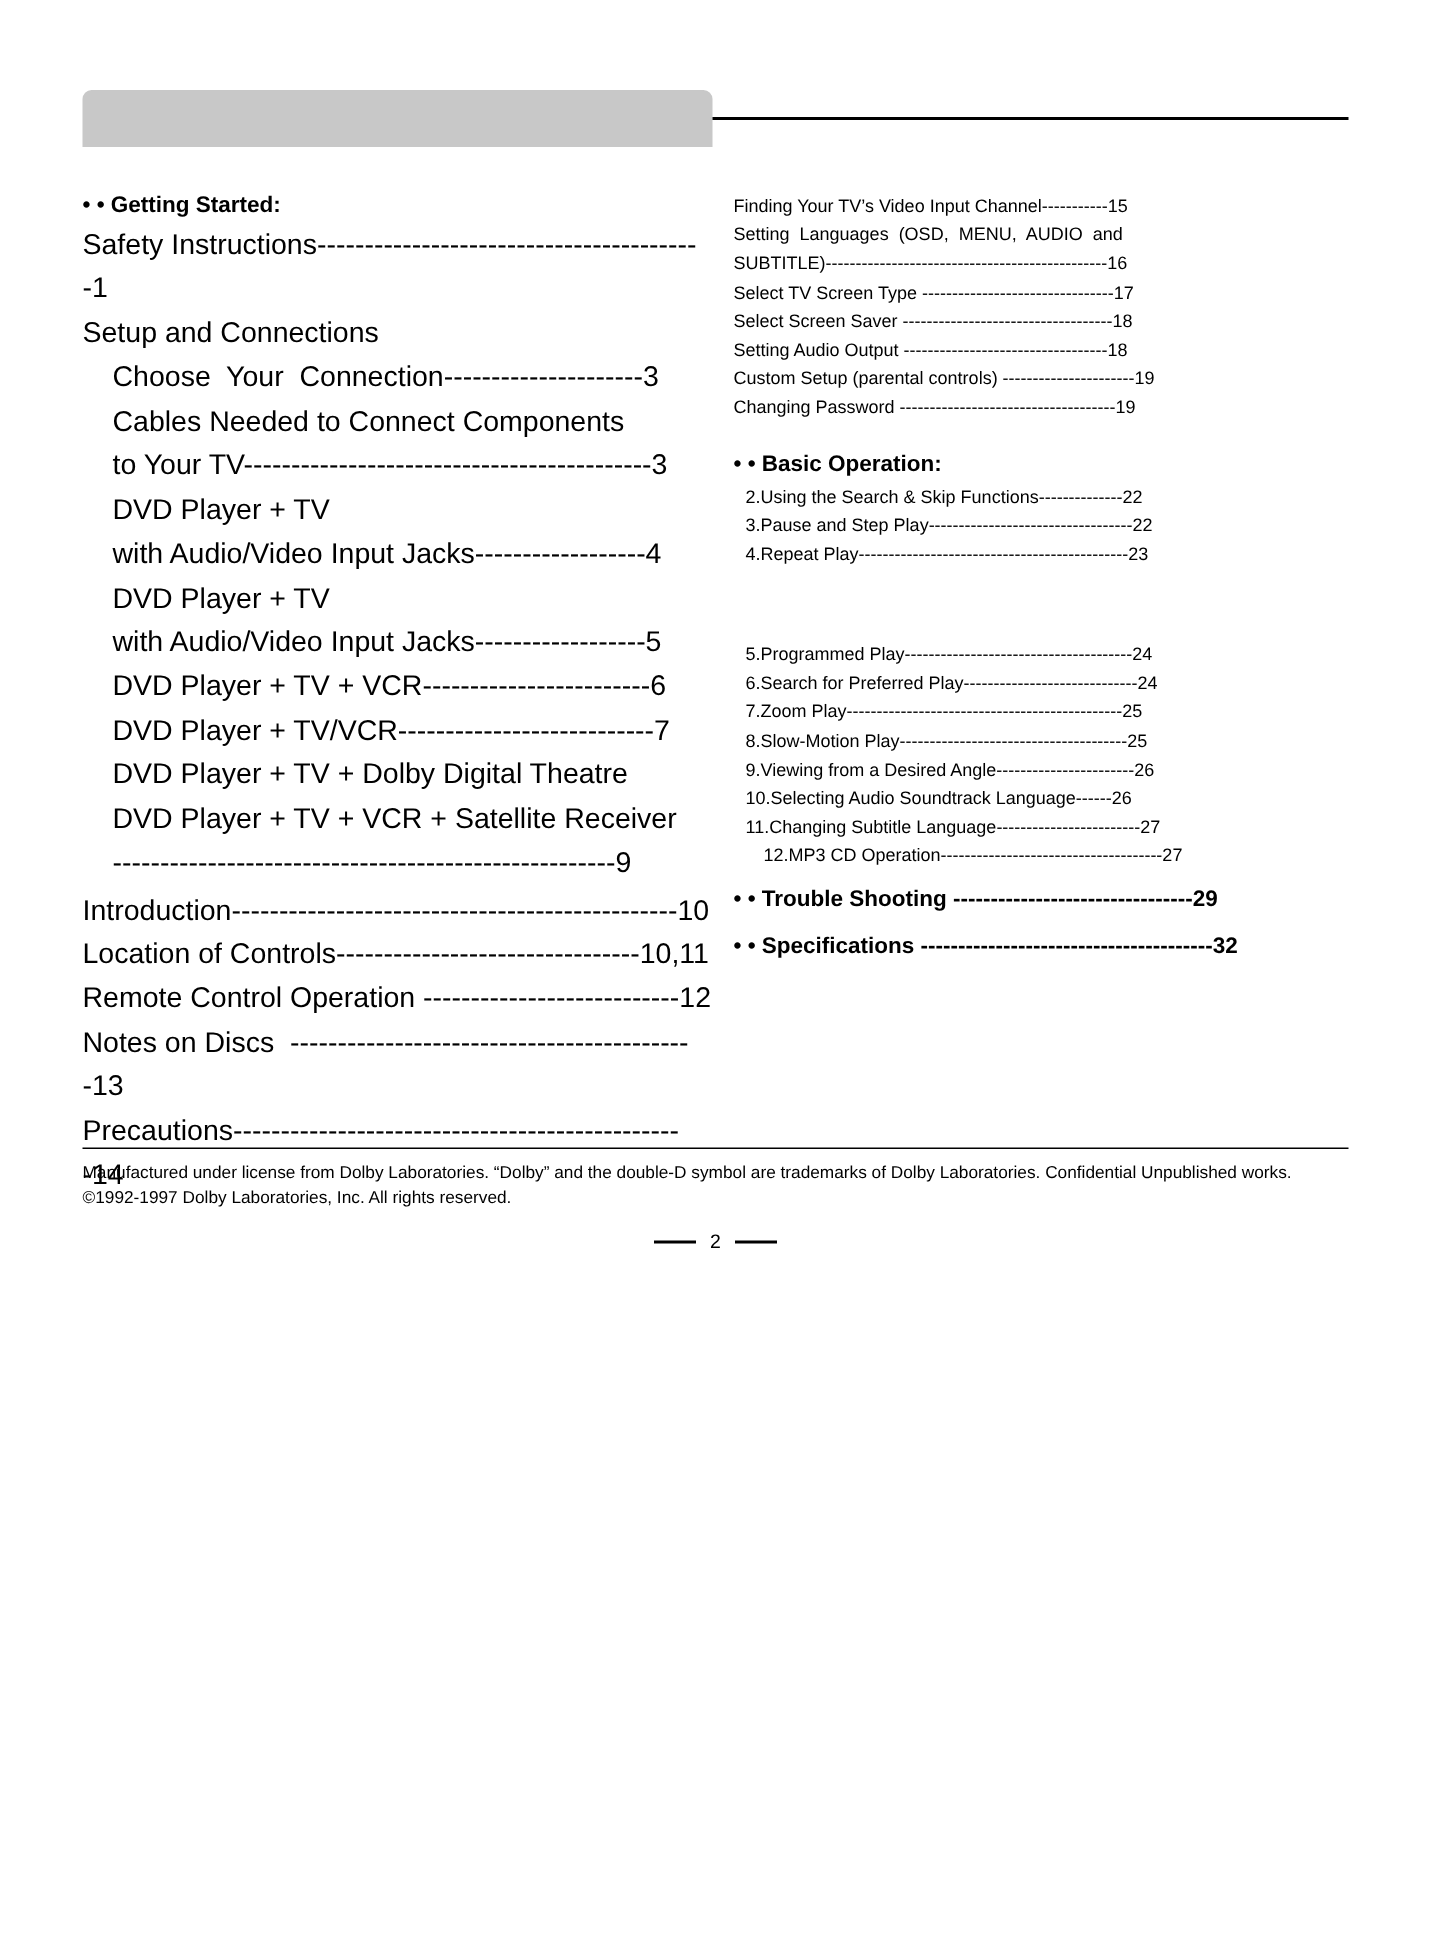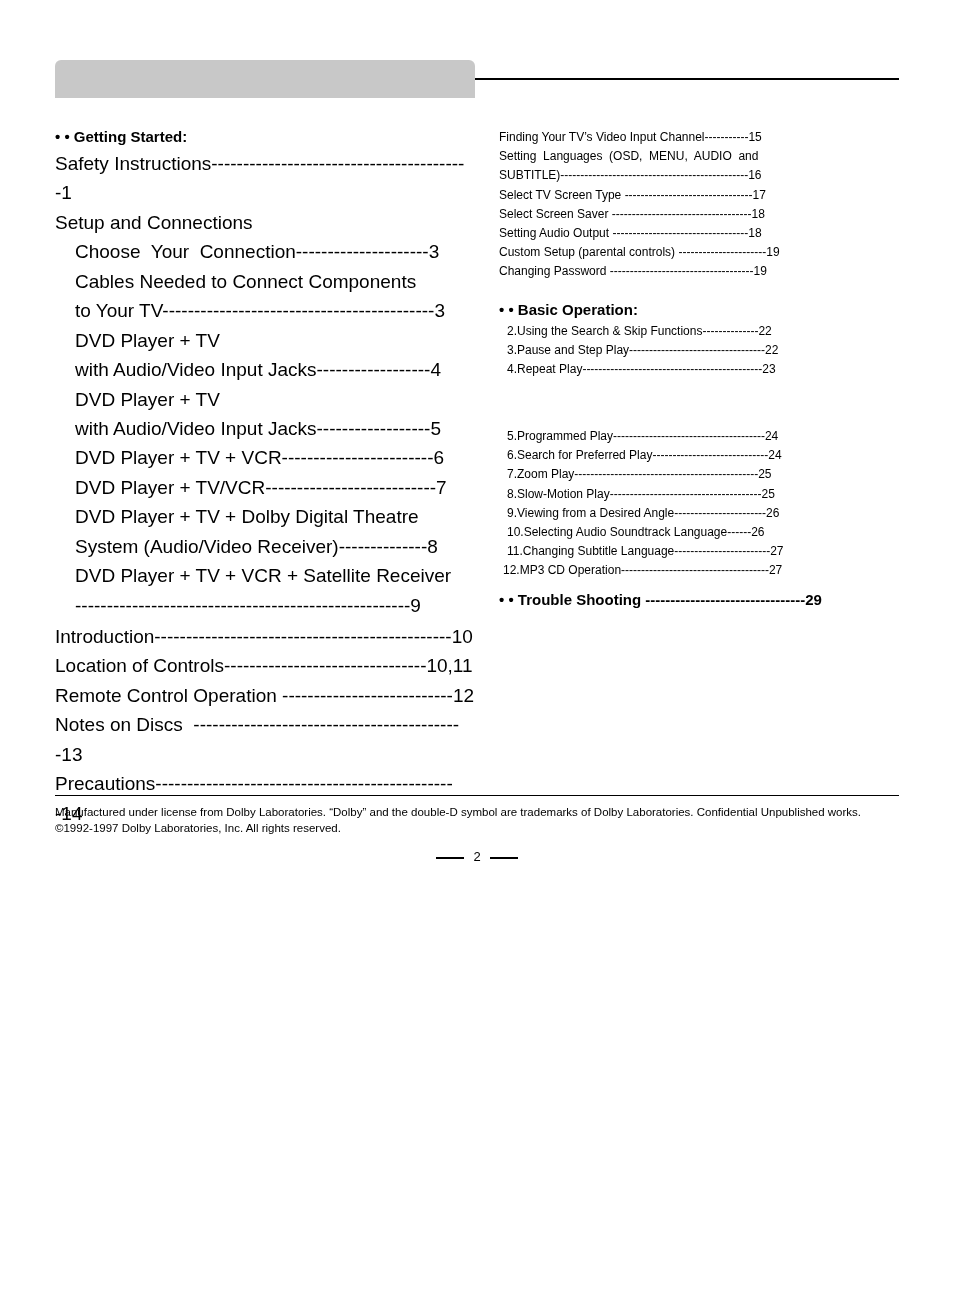--- a/index.html
+++ b/index.html
@@ -31,21 +31,21 @@
     .header-line {
       flex: 1;
       height: 2px;
       background: #000;
       margin-left: 0;
     }
 
     
     .content-columns {
       display: flex;
-      gap: 24px;
+      gap: 14px;
       align-items: flex-start;
     }
     .left-col {
       width: 420px;
       flex-shrink: 0;
     }
     .right-col {
       flex: 1;
     }
 
@@ -121,21 +121,20 @@
       <div class="toc-entry toc-indent">Choose  Your  Connection---------------------3</div>
       <div class="toc-entry toc-indent">Cables Needed to Connect Components</div>
       <div class="toc-entry toc-indent">to Your TV-------------------------------------------3</div>
       <div class="toc-entry toc-indent">DVD Player + TV</div>
       <div class="toc-entry toc-indent">with Audio/Video Input Jacks------------------4</div>
       <div class="toc-entry toc-indent">DVD Player + TV</div>
       <div class="toc-entry toc-indent">with Audio/Video Input Jacks------------------5</div>
       <div class="toc-entry toc-indent">DVD Player + TV + VCR------------------------6</div>
       <div class="toc-entry toc-indent">DVD Player + TV/VCR---------------------------7</div>
       <div class="toc-entry toc-indent">DVD Player + TV + Dolby Digital Theatre</div>
-      <div class="toc-entry toc-indent">System (Audio/Video Receiver)--------------8</div>
       <div class="toc-entry toc-indent">DVD Player + TV + VCR + Satellite Receiver</div>
       <div class="toc-entry toc-indent">-----------------------------------------------------9</div>
       <div class="toc-entry" style="margin-top:2px;">Introduction-----------------------------------------------10</div>
       <div class="toc-entry">Location of Controls--------------------------------10,11</div>
       <div class="toc-entry">Remote Control Operation ---------------------------12</div>
       <div class="toc-entry">Notes on Discs  -------------------------------------------13</div>
       <div class="toc-entry">Precautions------------------------------------------------14</div>
     </div>
 
     <div class="right-col">
@@ -153,23 +152,24 @@
       <div class="toc-entry" style="margin-left:8px;">2.Using the Search &amp; Skip Functions--------------22</div>
       <div class="toc-entry" style="margin-left:8px;">3.Pause and Step Play----------------------------------22</div>
       <div class="toc-entry" style="margin-left:8px;">4.Repeat Play---------------------------------------------23</div>
       <div class="toc-entry" style="margin-left:8px;margin-top:48px;">5.Programmed Play--------------------------------------24</div>
       <div class="toc-entry" style="margin-left:8px;">6.Search for Preferred Play-----------------------------24</div>
       <div class="toc-entry" style="margin-left:8px;">7.Zoom Play----------------------------------------------25</div>
       <div class="toc-entry" style="margin-left:8px;">8.Slow-Motion Play--------------------------------------25</div>
       <div class="toc-entry" style="margin-left:8px;">9.Viewing from a Desired Angle-----------------------26</div>
       <div class="toc-entry" style="margin-left:8px;">10.Selecting Audio Soundtrack Language------26</div>
       <div class="toc-entry" style="margin-left:8px;">11.Changing Subtitle Language------------------------27</div>
-      <div class="toc-entry" style="margin-left:4px; margin-bottom:10px;">12.MP3 CD Operation-------------------------------------27</div>
+      <div class="toc-entry" style="margin-left:20px; margin-bottom:10px;">12.MP3 CD Operation-------------------------------------27</div>
 
       <div class="section-header bullet-header" style="margin-top:6px; margin-bottom:14px;">• Trouble Shooting --------------------------------29</div>
+      <div class="section-header bullet-header" style="margin-top:6px;">• Specifications ---------------------------------------32</div>
     </div>
 
   </div>
 
   <div class="footer">
     <div class="footer-text">Manufactured under license from Dolby Laboratories. “Dolby” and the double-D symbol are trademarks of Dolby Laboratories. Confidential Unpublished works. ©1992-1997 Dolby Laboratories, Inc. All rights reserved.</div>
     <div class="page-number-area">
       <span class="page-dash"></span>
       <span>2</span>
       <span class="page-dash"></span>

